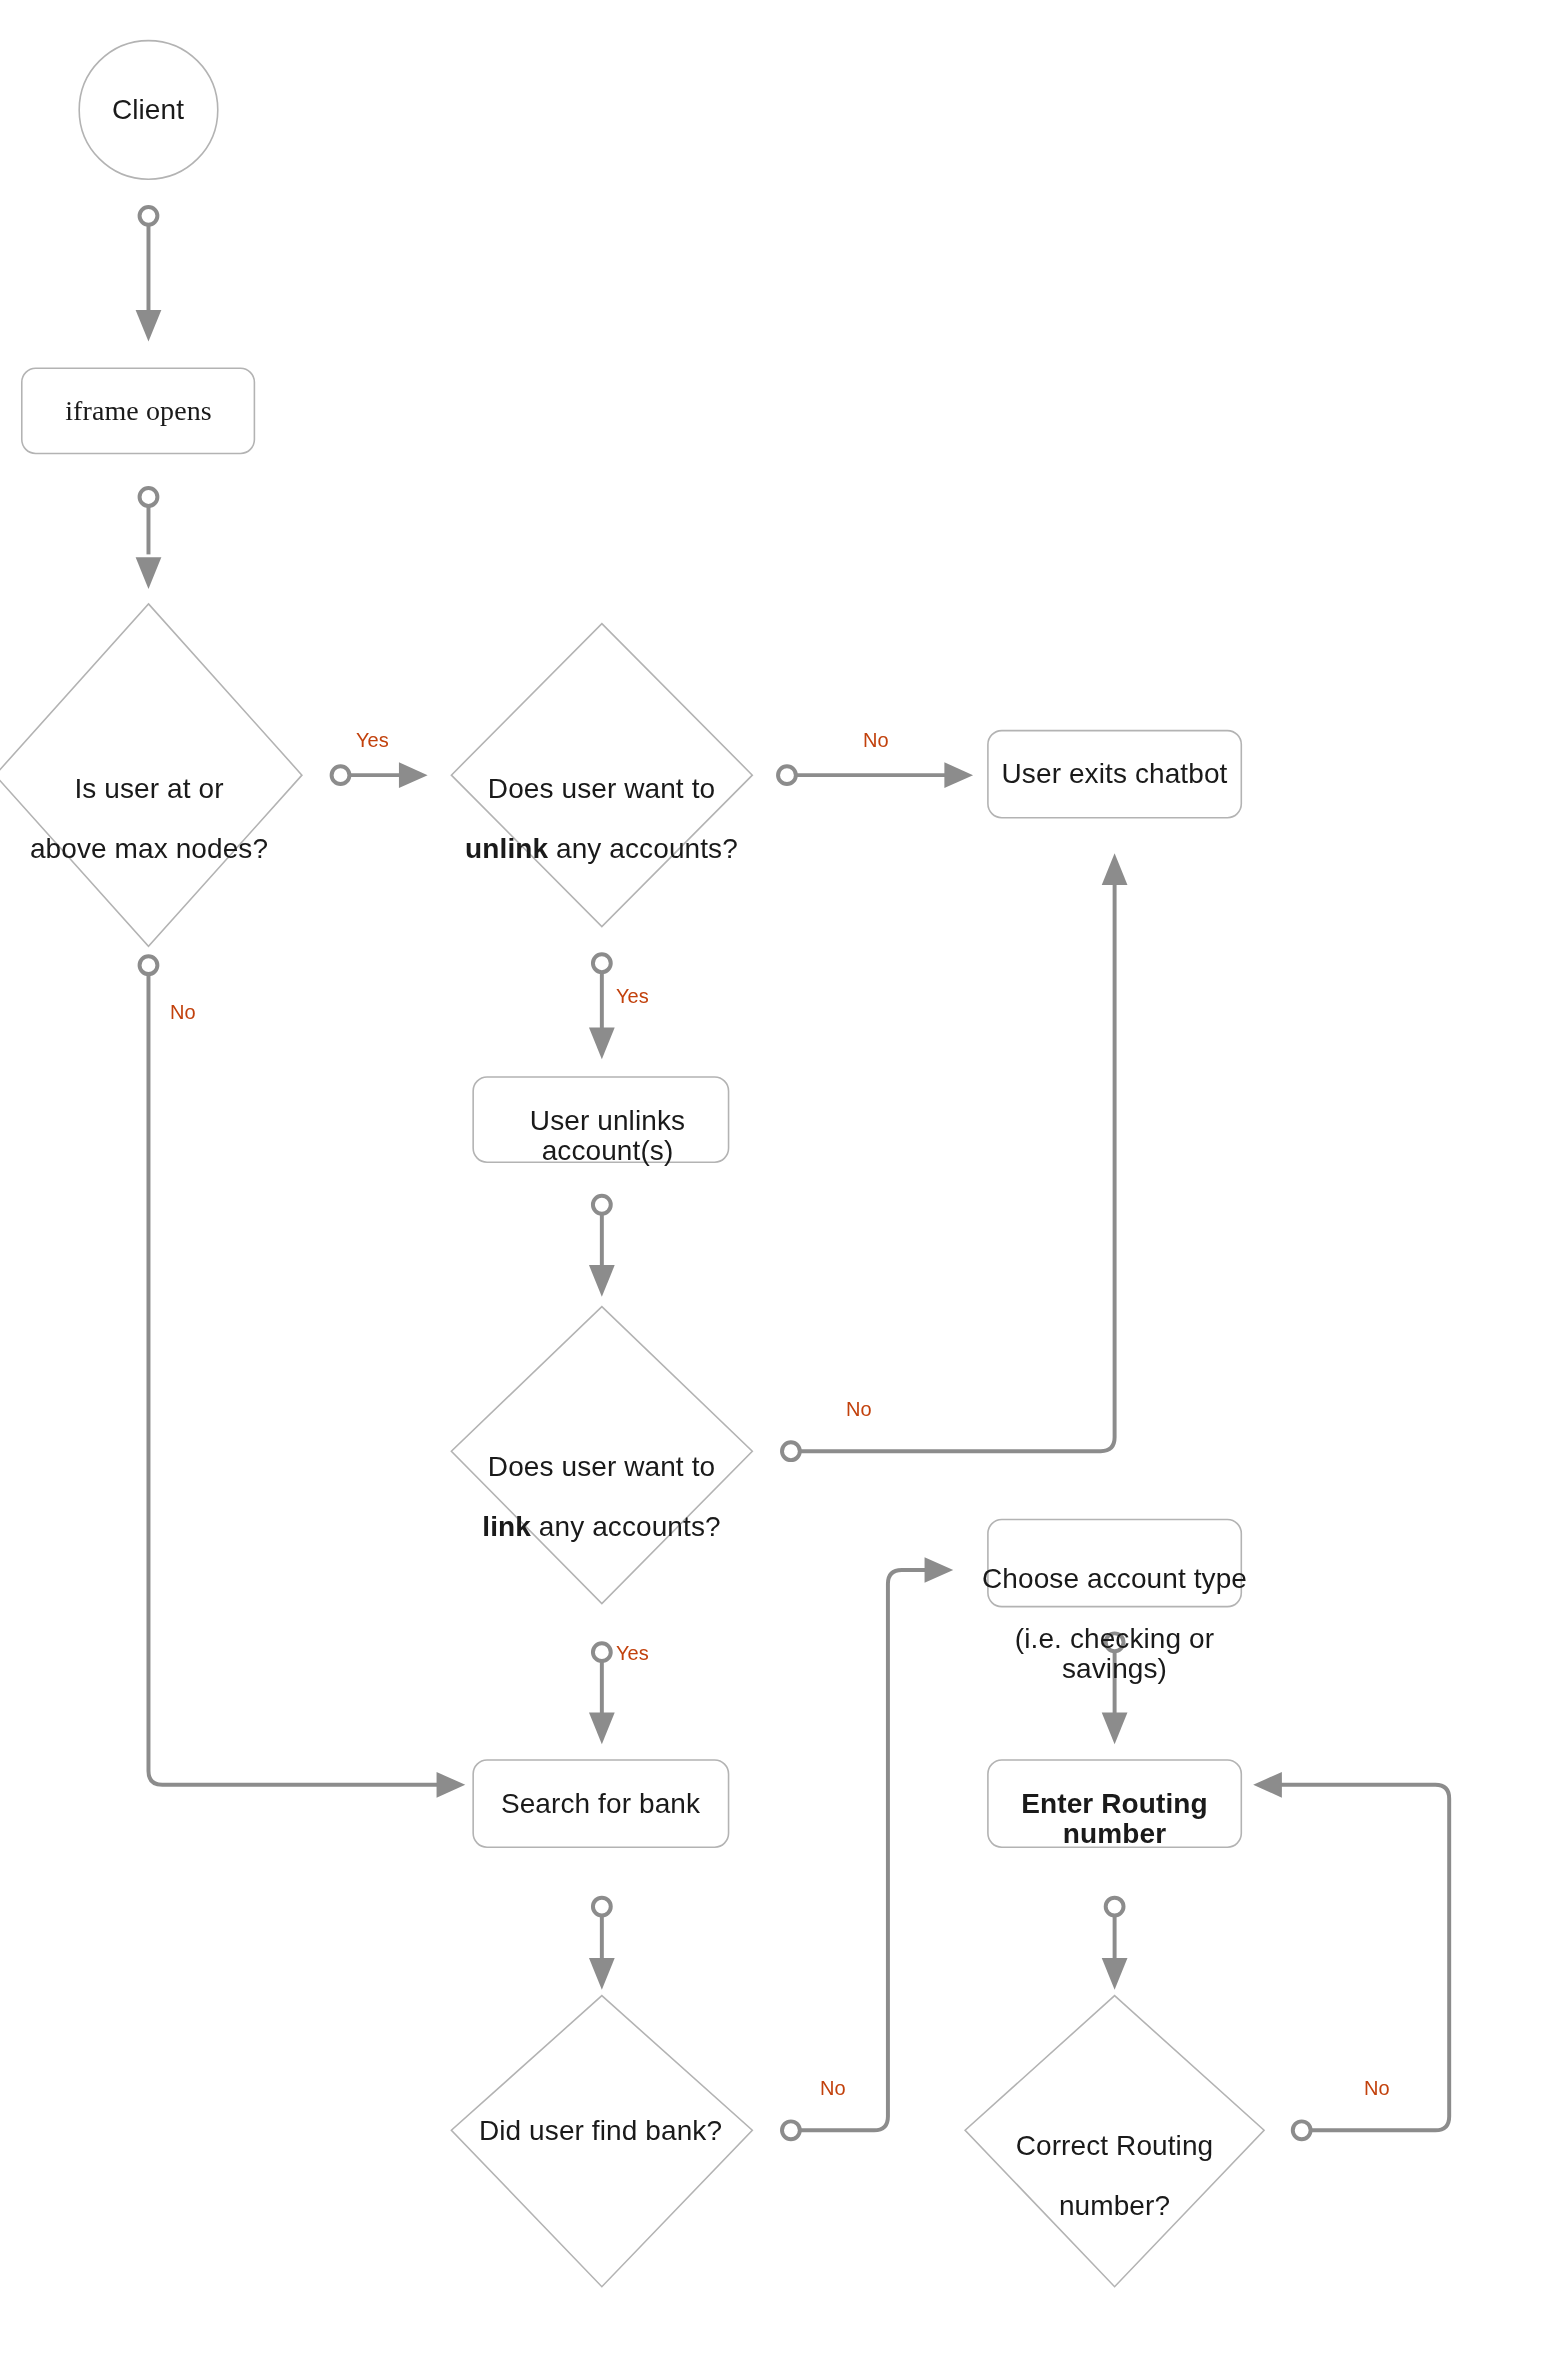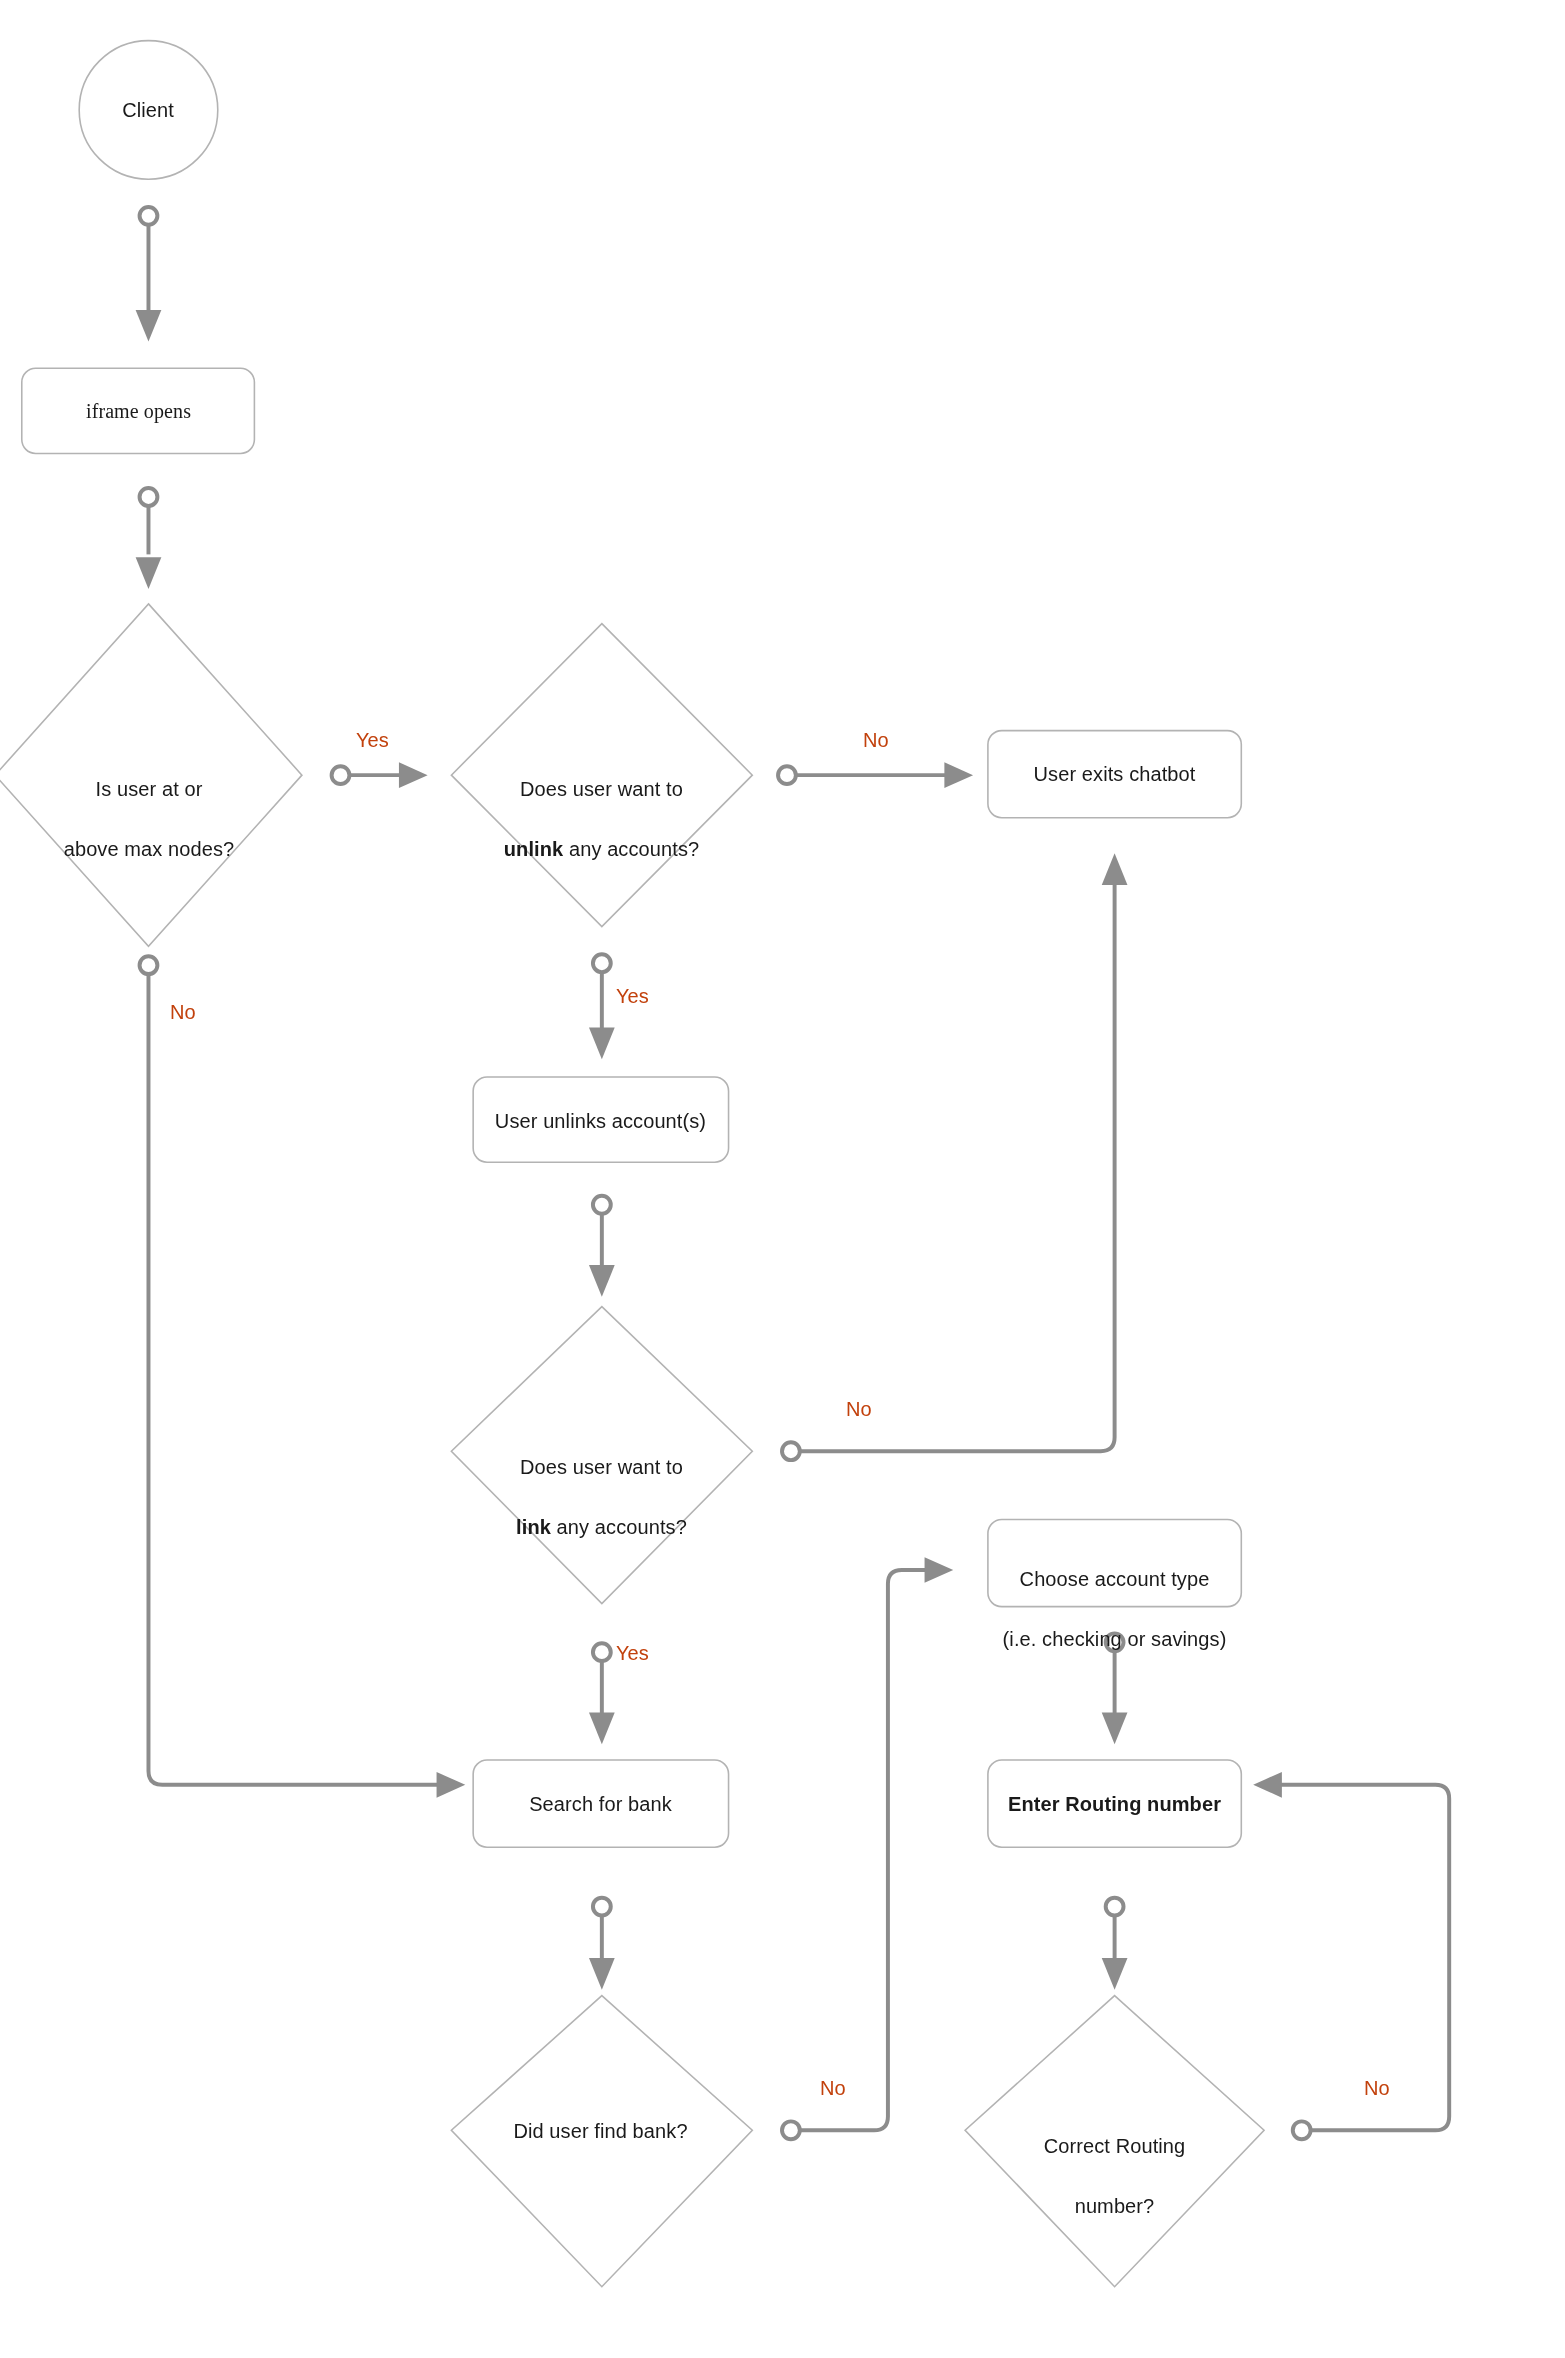--- a/index.html
+++ b/index.html
@@ -41,21 +41,21 @@
     stroke: #8c8c8c;
     stroke-width: 4;
   }
   .arrowhead {
     fill: #8c8c8c;
   }
   .node-label {
     position: absolute;
     text-align: center;
     color: #1a1a1a;
-    font-size: 20px;
+    font-size: 28px;
     line-height: 30px;
     letter-spacing: 0.1px;
     pointer-events: none;
     white-space: pre-line;
   }
   .node-label b { font-weight: 700; }
   .edge-label {
     position: absolute;
     color: #c2410c;
     font-size: 20px;
@@ -219,21 +219,21 @@
     <div>above max nodes?</div>
   </div>
 
   <div class="node-label" style="left:453px; top:744px; width:297px;">
     <div>Does user want to</div>
     <div><b>unlink</b><span> any accounts?</span></div>
   </div>
 
   <div class="node-label" style="left:988px; top:759px; width:253px;">User exits chatbot</div>
 
-  <div class="node-label" style="left:473px; top:1106px; width:255px;">User unlinks account(s)</div>
+  <div class="node-label" style="left:473px; top:1106px; width:255px;padding-left:7px;">User unlinks account(s)</div>
 
   <div class="node-label" style="left:453px; top:1422px; width:297px;">
     <div>Does user want to</div>
     <div><b>link</b><span> any accounts?</span></div>
   </div>
 
   <div class="node-label" style="left:980px; top:1534px; width:269px;">
     <div>Choose account type</div>
     <div>(i.e. checking or savings)</div>
   </div>

